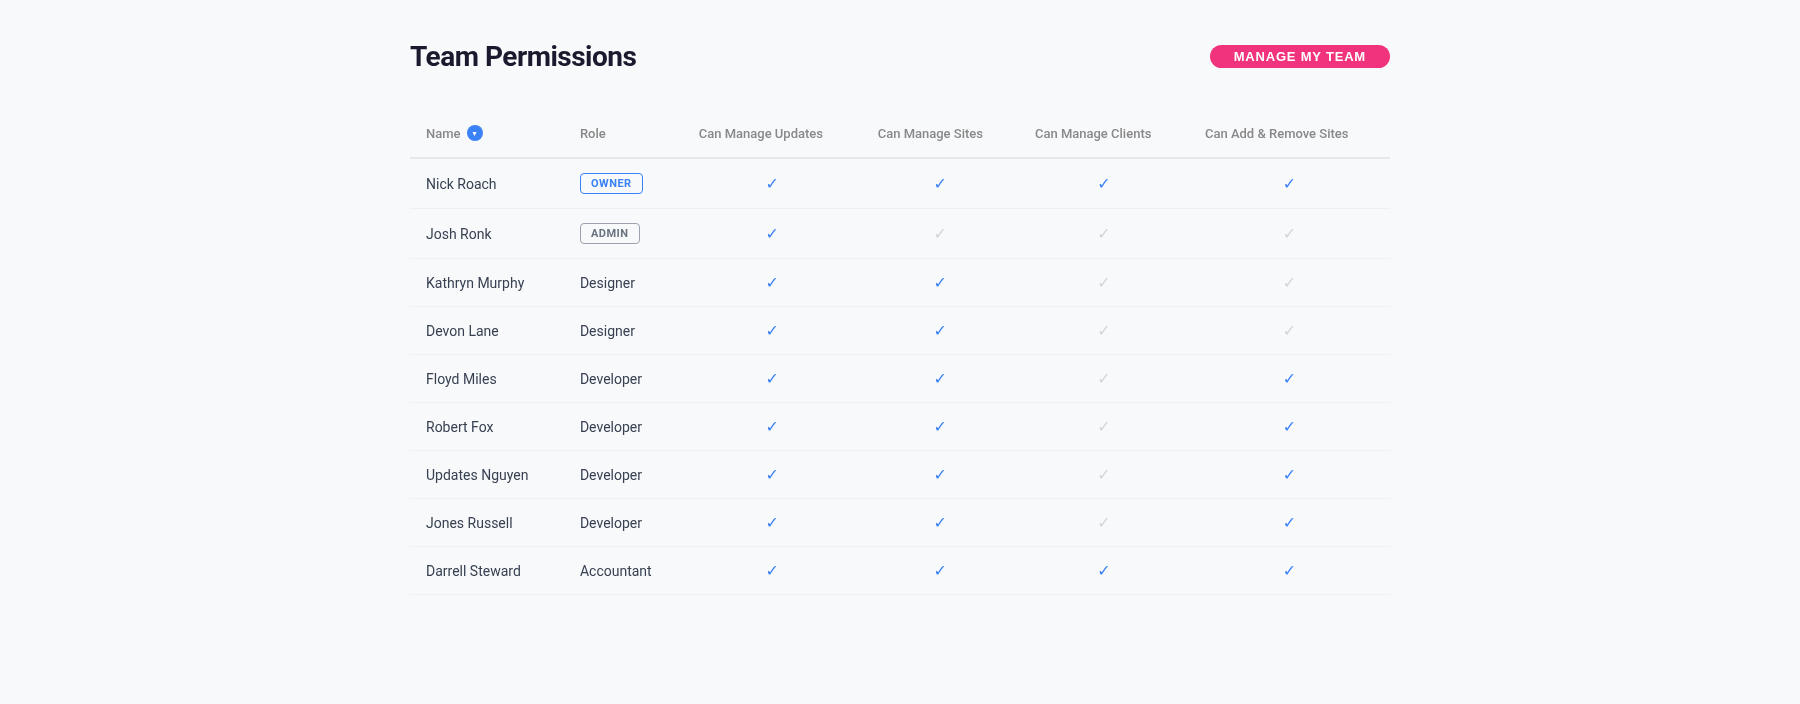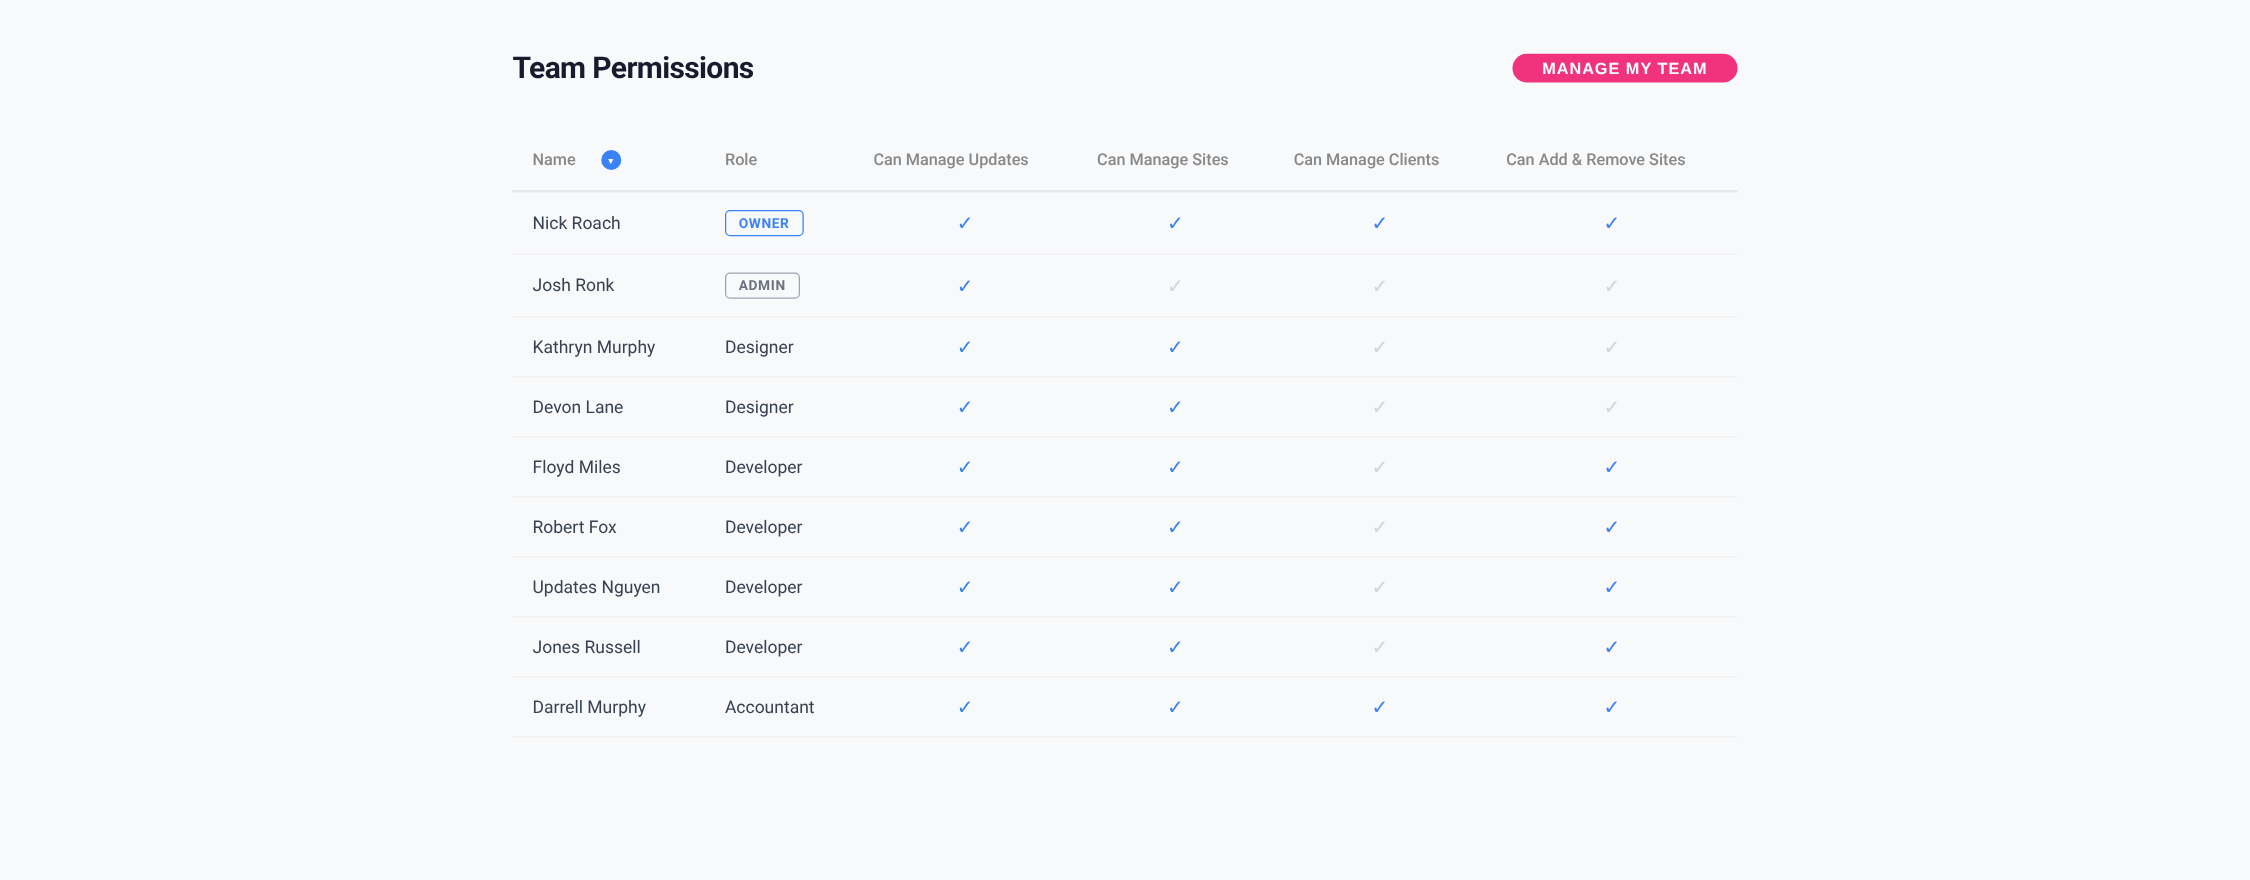--- a/index.html
+++ b/index.html
@@ -22,21 +22,21 @@
     }
 
     .page-header {
       display: flex;
       justify-content: space-between;
       align-items: center;
       margin-bottom: 40px;
     }
 
     .page-title {
-      font-size: 24px;
+      font-size: 28px;
       font-weight: 700;
       color: #1a1a2e;
       letter-spacing: -0.5px;
     }
 
     .manage-team-btn {
       background: #f0337c;
       color: white;
       border: none;
       border-radius: 25px;
@@ -63,21 +63,21 @@
       text-align: left;
       font-size: 13px;
       font-weight: 500;
       color: #888;
       white-space: nowrap;
     }
 
     .th-name-cell {
       display: flex;
       align-items: center;
-      gap: 20px;
+      gap: 6px;
     }
 
     .sort-icon {
       width: 16px;
       height: 16px;
       background: #3b82f6;
       border-radius: 50%;
       display: inline-flex;
       align-items: center;
       justify-content: center;
@@ -289,21 +289,21 @@
             <span class="check-icon check-blue">✓</span>
           </td>
           <td class="col-center">
             <span class="check-icon check-gray">✓</span>
           </td>
           <td class="col-center">
             <span class="check-icon check-blue">✓</span>
           </td>
         </tr>
         <tr>
-          <td class="name-text">Darrell Murphy</td>
+          <td class="name-text">Darrell Steward</td>
           <td class="role-text">Accountant</td>
           <td class="col-center">
             <span class="check-icon check-blue">✓</span>
           </td>
           <td class="col-center">
             <span class="check-icon check-blue">✓</span>
           </td>
           <td class="col-center">
             <span class="check-icon check-blue">✓</span>
           </td>

